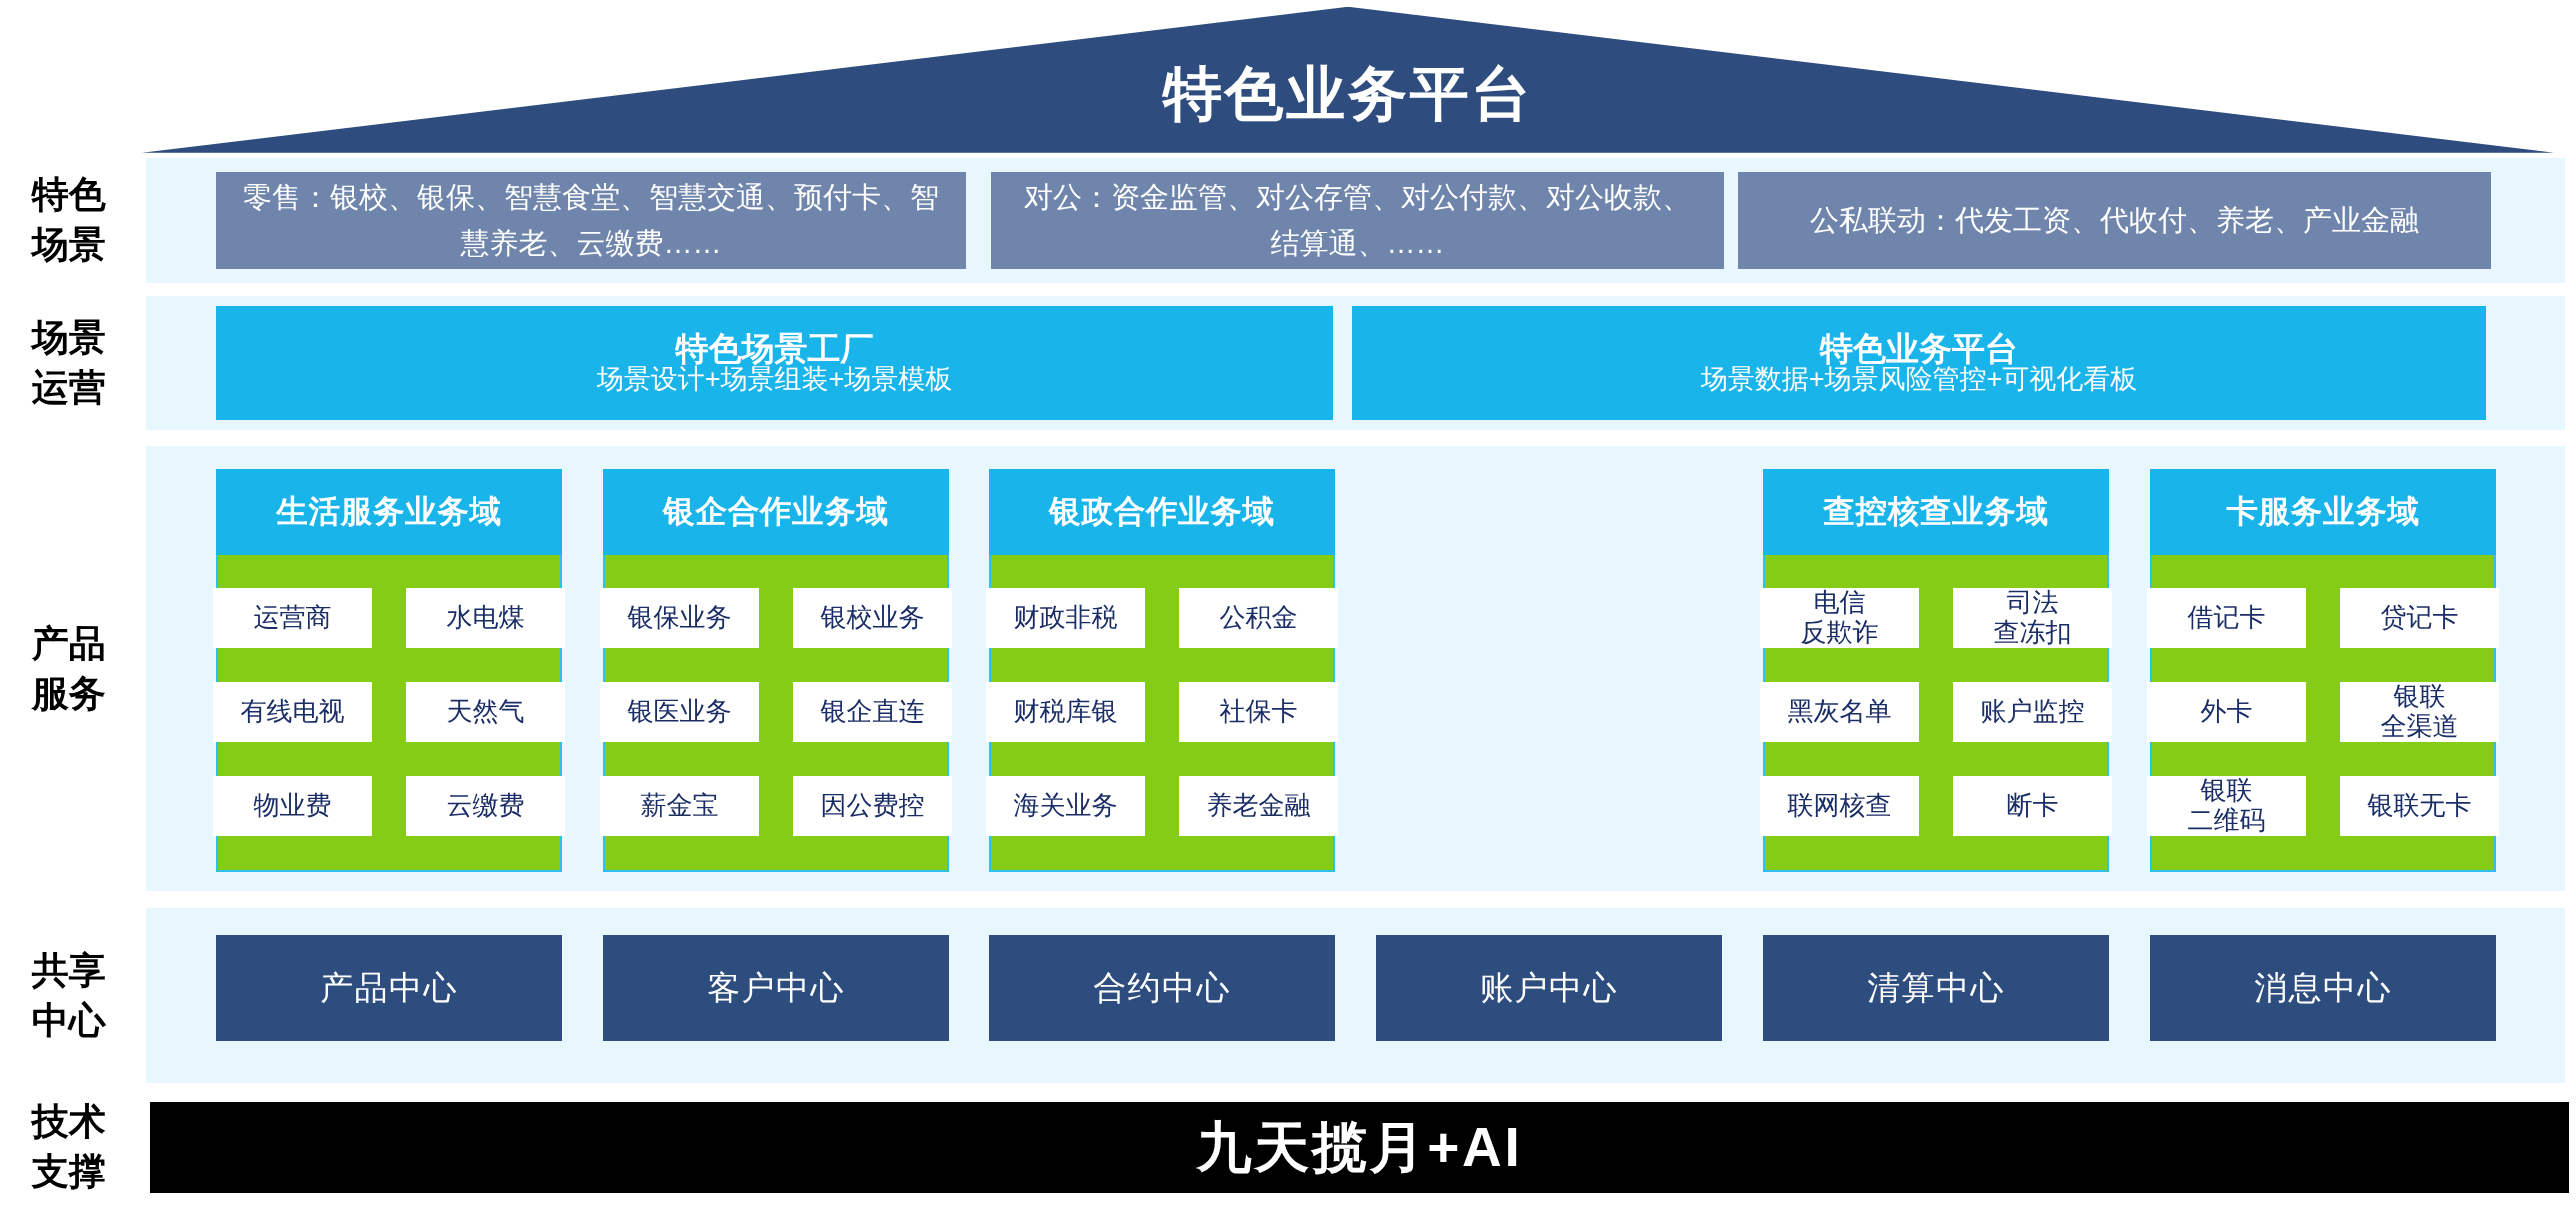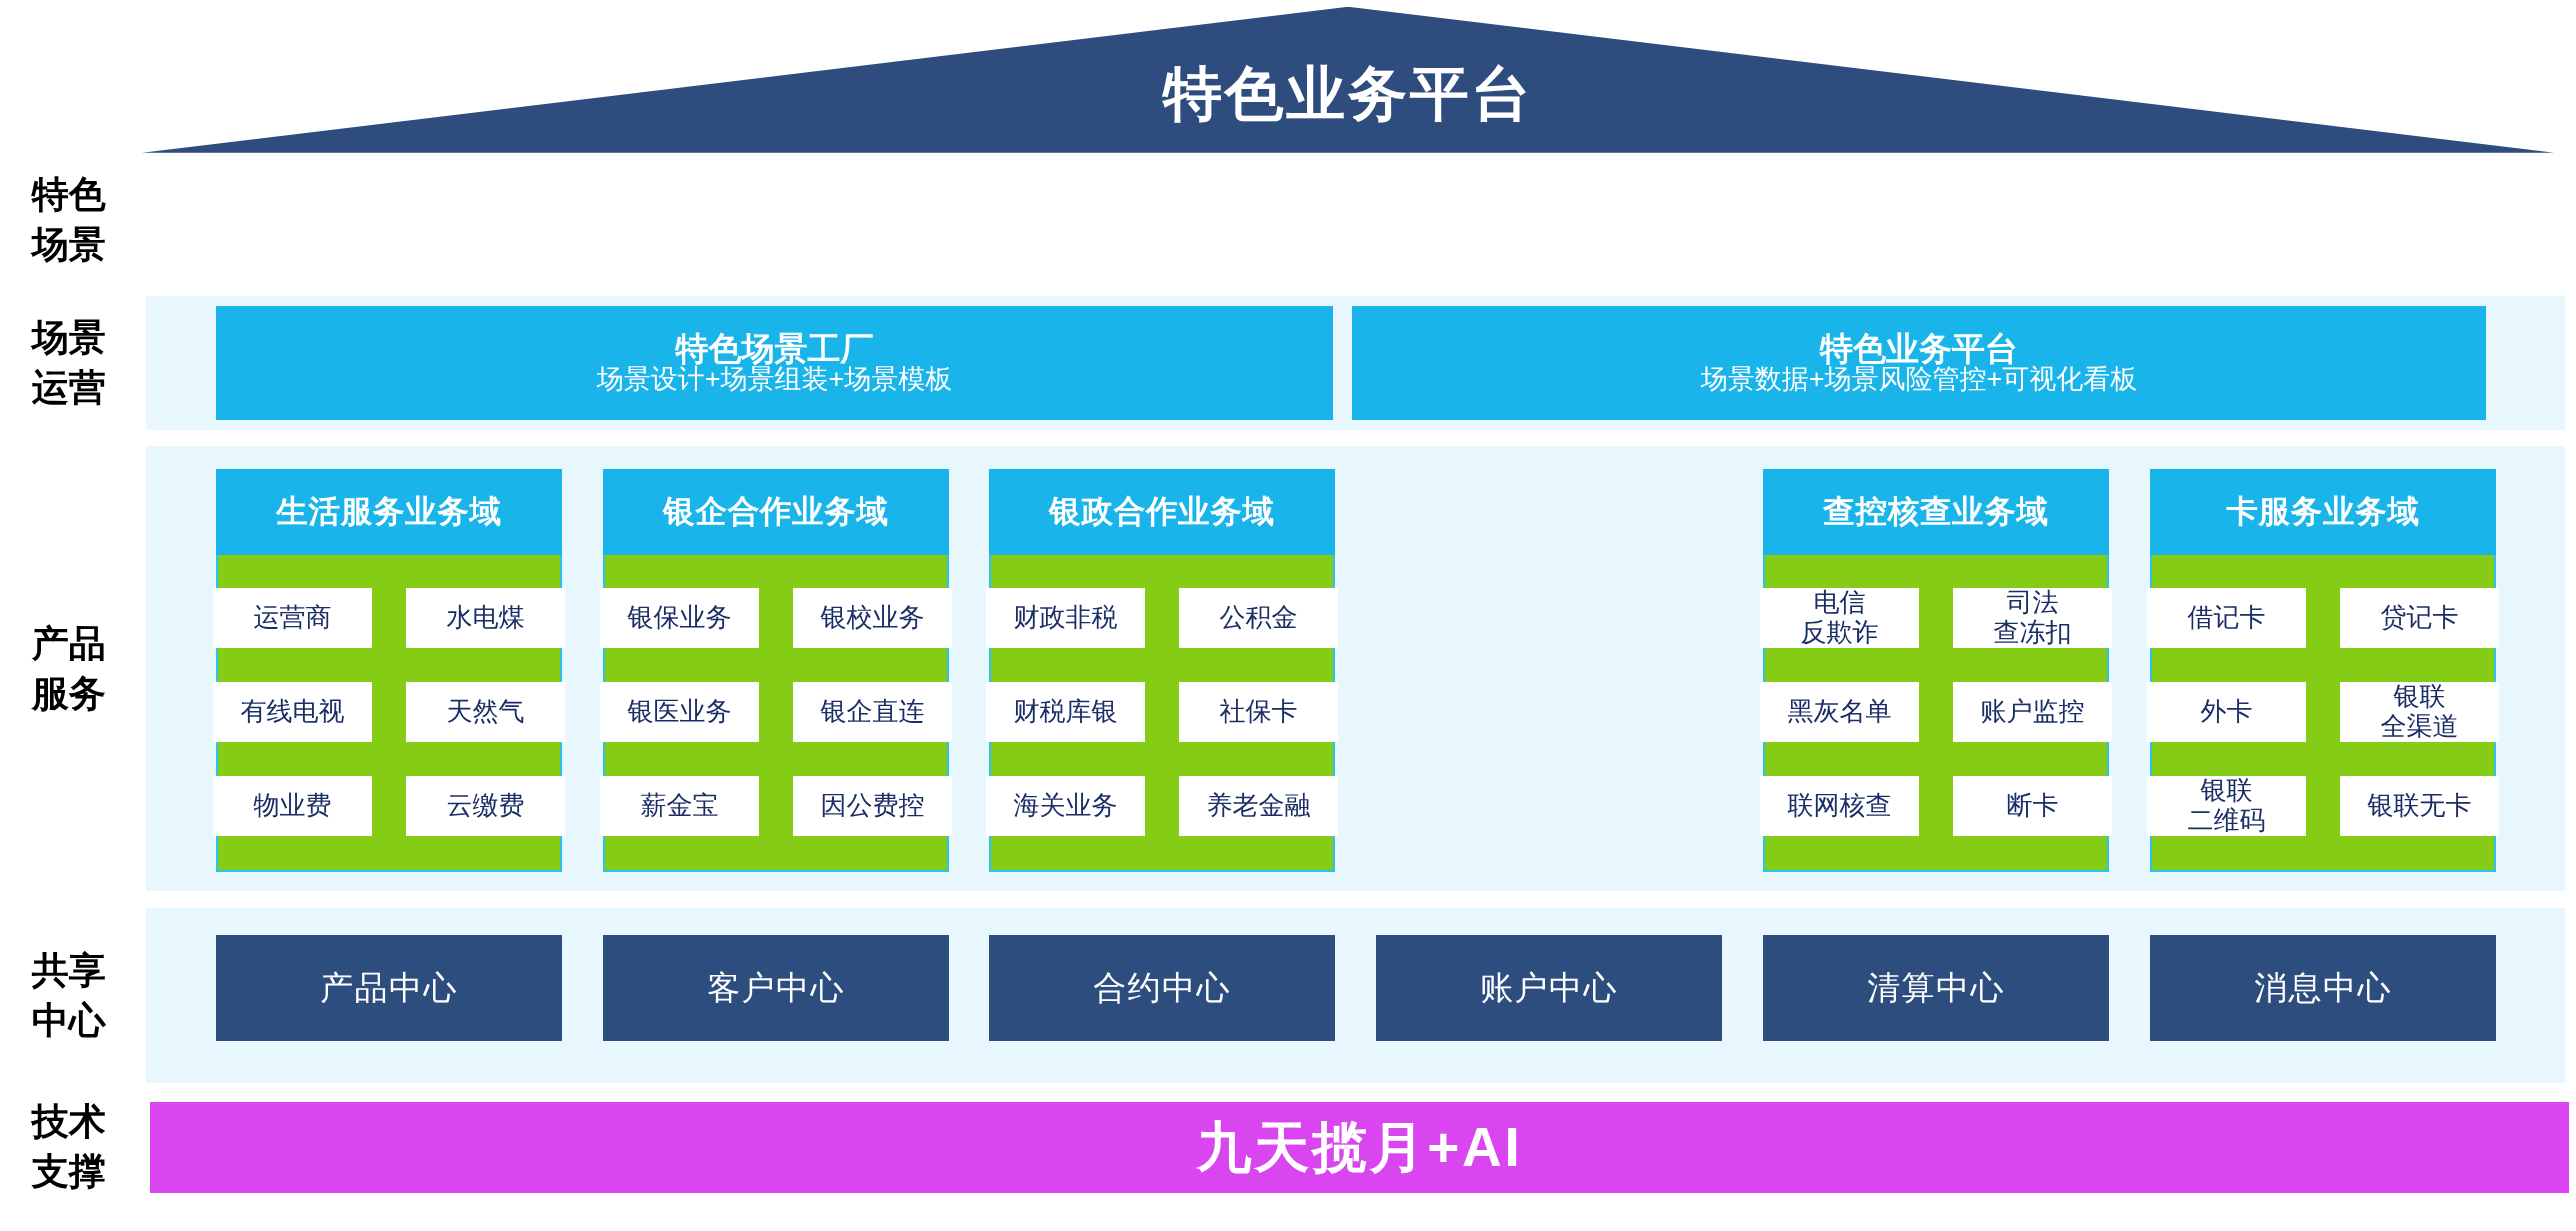--- a/index.html
+++ b/index.html
@@ -78,21 +78,21 @@
   
   .center-box{
     position:absolute;top:27px;height:106px;width:346px;background:#2e4d7f;
     color:#ffffff;font-size:33px;display:flex;align-items:center;justify-content:center;
     letter-spacing:1.4px;
   }
 
   
   .tech-bar{
     position:absolute;left:150px;top:1102px;width:2419px;height:91px;
-    background:#d946ef;color:#ffffff;font-size:55px;font-weight:700;
+    background:#000000;color:#ffffff;font-size:55px;font-weight:700;
     display:flex;align-items:center;justify-content:center;letter-spacing:2.7px;
   }
 
   .p1{left:70px;} .p2{left:457px;} .p3{left:843px;}
   .p4{left:1230px;} .p5{left:1617px;} .p6{left:2004px;}
 </style>
 </head>
 <body>
 
 <div class="stage">
@@ -105,20 +105,25 @@
 场景</div>
   <div class="side-label" style="top:313px">场景
 运营</div>
   <div class="side-label" style="top:619px">产品
 服务</div>
   <div class="side-label" style="top:946px">共享
 中心</div>
   <div class="side-label" style="top:1097px">技术
 支撑</div>
 
+  <div class="band band-scenes">
+    <div class="scene-box scene-box-1">零售：银校、银保、智慧食堂、智慧交通、预付卡、智慧养老、云缴费……</div>
+    <div class="scene-box scene-box-2">对公：资金监管、对公存管、对公付款、对公收款、结算通、……</div>
+    <div class="scene-box scene-box-3">公私联动：代发工资、代收付、养老、产业金融</div>
+  </div>
 
   <div class="band band-ops">
     <div class="ops-box ops-box-left">
       <div class="ops-title">特色场景工厂</div>
       <div class="ops-sub">场景设计+场景组装+场景模板</div>
     </div>
     <div class="ops-box ops-box-right">
       <div class="ops-title">特色业务平台</div>
       <div class="ops-sub">场景数据+场景风险管控+可视化看板</div>
     </div>

